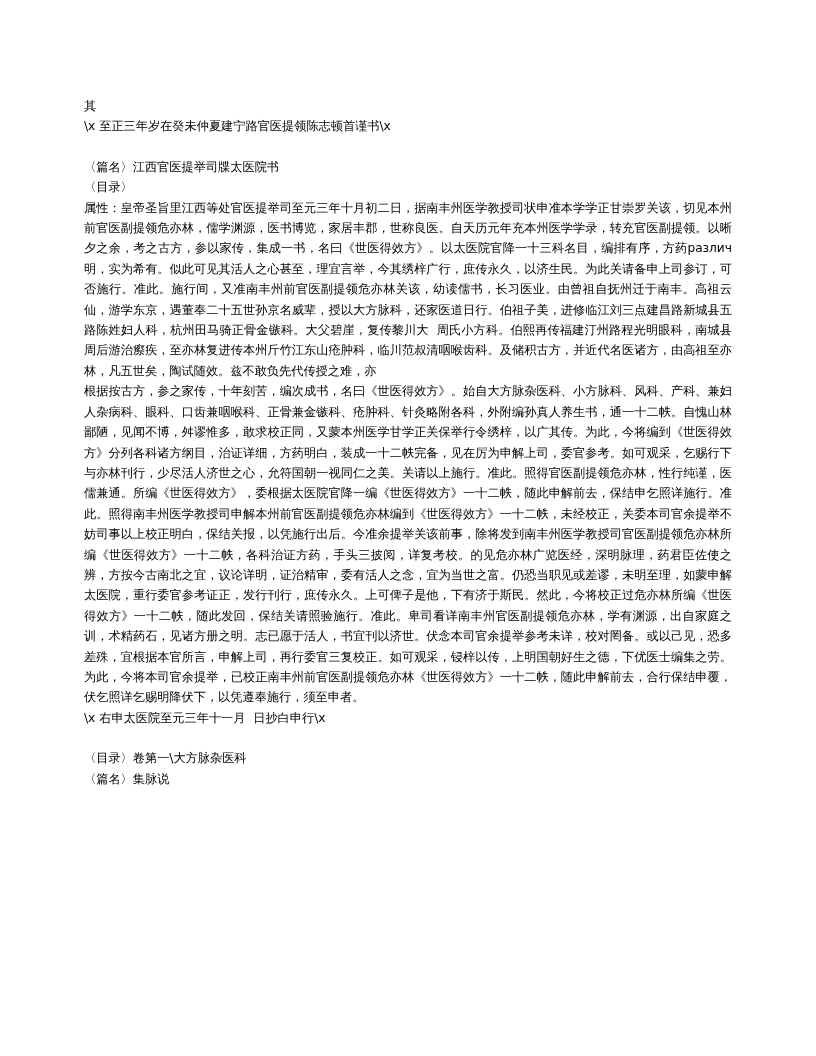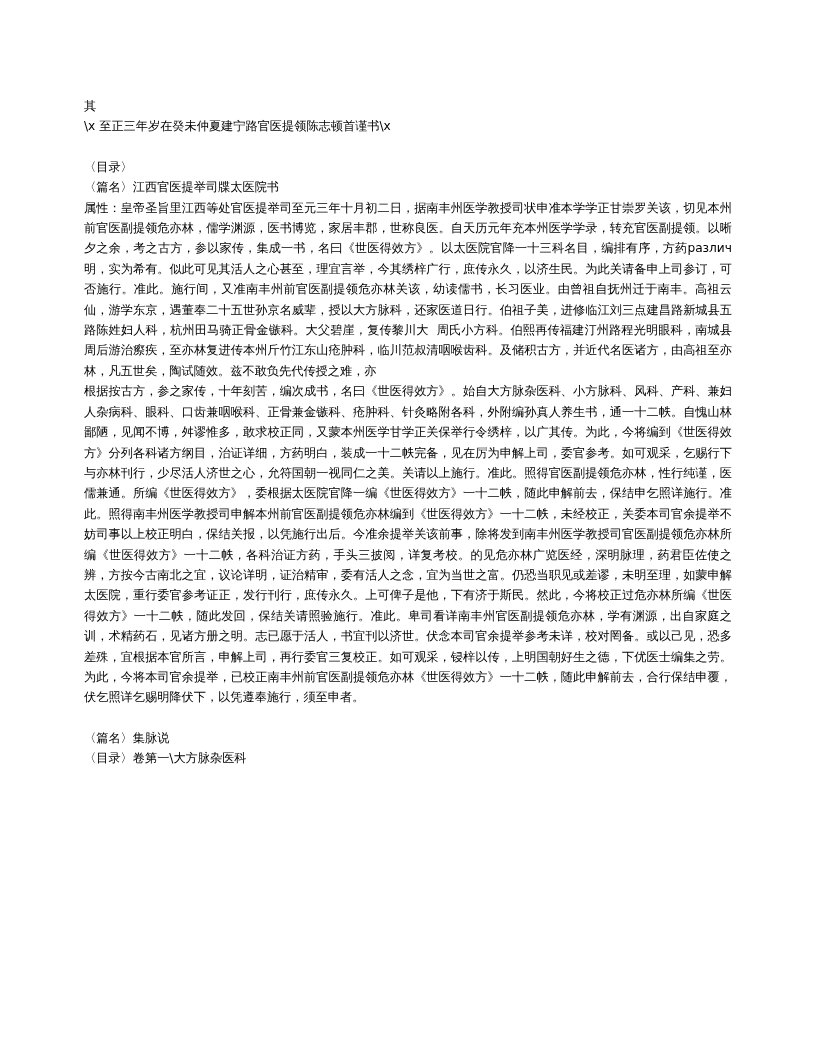--- a/index.html
+++ b/index.html
@@ -30,20 +30,21 @@
     height: 20px;
   }
 </style>
 </head>
 <body>
 
 <div class="page">
   <p class="blk">其</p>
   <p class="blk">\x 至正三年岁在癸未仲夏建宁路官医提领陈志顿首谨书\x</p>
   <div class="gap"></div>
+  <p class="blk">〈篇名〉江西官医提举司牒太医院书</p>
   <p class="blk">〈目录〉</p>
-  <p class="blk">〈篇名〉江西官医提举司牒太医院书</p>
   <p class="blk">属性：皇帝圣旨里江西等处官医提举司至元三年十月初二日，据南丰州医学教授司状申准本学学正甘崇罗关该，切见本州前官医副提领危亦林，儒学渊源，医书博览，家居丰郡，世称良医。自天历元年充本州医学学录，转充官医副提领。以晰夕之余，考之古方，参以家传，集成一书，名曰《世医得效方》。以太医院官降一十三科名目，编排有序，方药различ明，实为希有。似此可见其活人之心甚至，理宜言举，今其绣梓广行，庶传永久，以济生民。为此关请备申上司参订，可否施行。准此。施行间，又准南丰州前官医副提领危亦林关该，幼读儒书，长习医业。由曾祖自抚州迁于南丰。高祖云仙，游学东京，遇董奉二十五世孙京名威辈，授以大方脉科，还家医道日行。伯祖子美，进修临江刘三点建昌路新城县五路陈姓妇人科，杭州田马骑正骨金镞科。大父碧崖，复传黎川大  周氏小方科。伯熙再传福建汀州路程光明眼科，南城县周后游治瘵疾，至亦林复进传本州斤竹江东山疮肿科，临川范叔清咽喉齿科。及储积古方，并近代名医诸方，由高祖至亦林，凡五世矣，陶试随效。兹不敢负先代传授之难，亦</p>
   <p class="blk">根据按古方，参之家传，十年刻苦，编次成书，名曰《世医得效方》。始自大方脉杂医科、小方脉科、风科、产科、兼妇人杂病科、眼科、口齿兼咽喉科、正骨兼金镞科、疮肿科、针灸略附各科，外附编孙真人养生书，通一十二帙。自愧山林鄙陋，见闻不博，舛谬惟多，敢求校正同，又蒙本州医学甘学正关保举行令绣梓，以广其传。为此，今将编到《世医得效方》分列各科诸方纲目，治证详细，方药明白，装成一十二帙完备，见在厉为申解上司，委官参考。如可观采，乞赐行下与亦林刊行，少尽活人济世之心，允符国朝一视同仁之美。关请以上施行。准此。照得官医副提领危亦林，性行纯谨，医儒兼通。所编《世医得效方》，委根据太医院官降一编《世医得效方》一十二帙，随此申解前去，保结申乞照详施行。准此。照得南丰州医学教授司申解本州前官医副提领危亦林编到《世医得效方》一十二帙，未经校正，关委本司官余提举不妨司事以上校正明白，保结关报，以凭施行出后。今准余提举关该前事，除将发到南丰州医学教授司官医副提领危亦林所编《世医得效方》一十二帙，各科治证方药，手头三披阅，详复考校。的见危亦林广览医经，深明脉理，药君臣佐使之辨，方按今古南北之宜，议论详明，证治精审，委有活人之念，宜为当世之富。仍恐当职见或差谬，未明至理，如蒙申解太医院，重行委官参考证正，发行刊行，庶传永久。上可俾子是他，下有济于斯民。然此，今将校正过危亦林所编《世医得效方》一十二帙，随此发回，保结关请照验施行。准此。卑司看详南丰州官医副提领危亦林，学有渊源，出自家庭之训，术精药石，见诸方册之明。志已愿于活人，书宜刊以济世。伏念本司官余提举参考未详，校对罔备。或以己见，恐多差殊，宜根据本官所言，申解上司，再行委官三复校正。如可观采，锓梓以传，上明国朝好生之德，下优医士编集之劳。为此，今将本司官余提举，已校正南丰州前官医副提领危亦林《世医得效方》一十二帙，随此申解前去，合行保结申覆，伏乞照详乞赐明降伏下，以凭遵奉施行，须至申者。</p>
+  <p class="blk">\x 右申太医院至元三年十一月  日抄白申行\x</p>
   <div class="gap"></div>
+  <p class="blk">〈目录〉卷第一\大方脉杂医科</p>
   <p class="blk">〈篇名〉集脉说</p>
-  <p class="blk">〈目录〉卷第一\大方脉杂医科</p>
 </div>
 
 </body></html>

